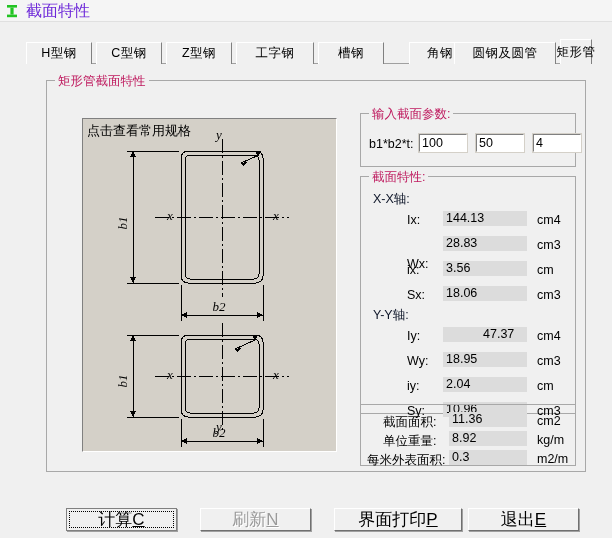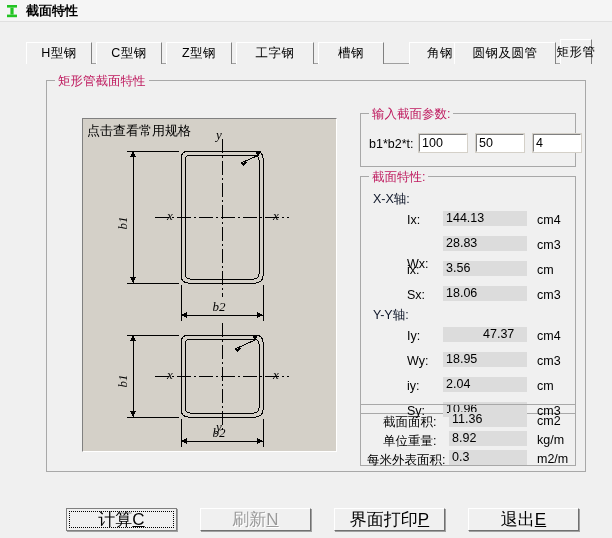--- a/index.html
+++ b/index.html
@@ -12,21 +12,21 @@
   }
   .titlebar{
     position:absolute;left:0;top:0;width:612px;height:22px;
     background:#f5f5f5;display:flex;align-items:center;
   }
   .titlebar .ico{
     width:16px;height:16px;margin-left:4px;margin-right:6px;position:relative;
     display:inline-block;
   }
   .titlebar .ico svg{display:block;}
-  .titlebar .ttl{font-size:13px;color:#000000;font-weight:bold;}
+  .titlebar .ttl{font-size:16px;color:#6d28d9;}
   .titlebar .sep{
     position:absolute;left:0;top:21px;width:612px;height:1px;background:#e0e0e0;
   }
 
   
   .tabstrip{
     position:absolute;left:26px;top:42px;width:566px;height:22px;
   }
   .tab{
     position:absolute;top:0;height:22px;
@@ -112,21 +112,21 @@
   .btn.defaultbtn{
     border:1px solid #808080;
   }
   .btn .focusring{
     position:absolute;left:2px;top:2px;right:2px;bottom:2px;
     border:1px dotted #000;box-sizing:border-box;
   }
   .btn.disabled{color:#9a9a9a;text-shadow:1px 1px 0 #ffffff;}
   #btn-calc{left:66px;top:508px;width:111px;}
   #btn-refresh{left:200px;top:508px;width:111px;}
-  #btn-print{left:334px;top:508px;width:111px;}
+  #btn-print{left:334px;top:508px;width:128px;}
   #btn-exit{left:468px;top:508px;width:111px;}
 
   .u{text-decoration:underline;}
 </style>
 </head>
 <body>
 
 <div class="titlebar">
   <span class="ico">
     <svg width="16" height="16" viewBox="0 0 16 16">

